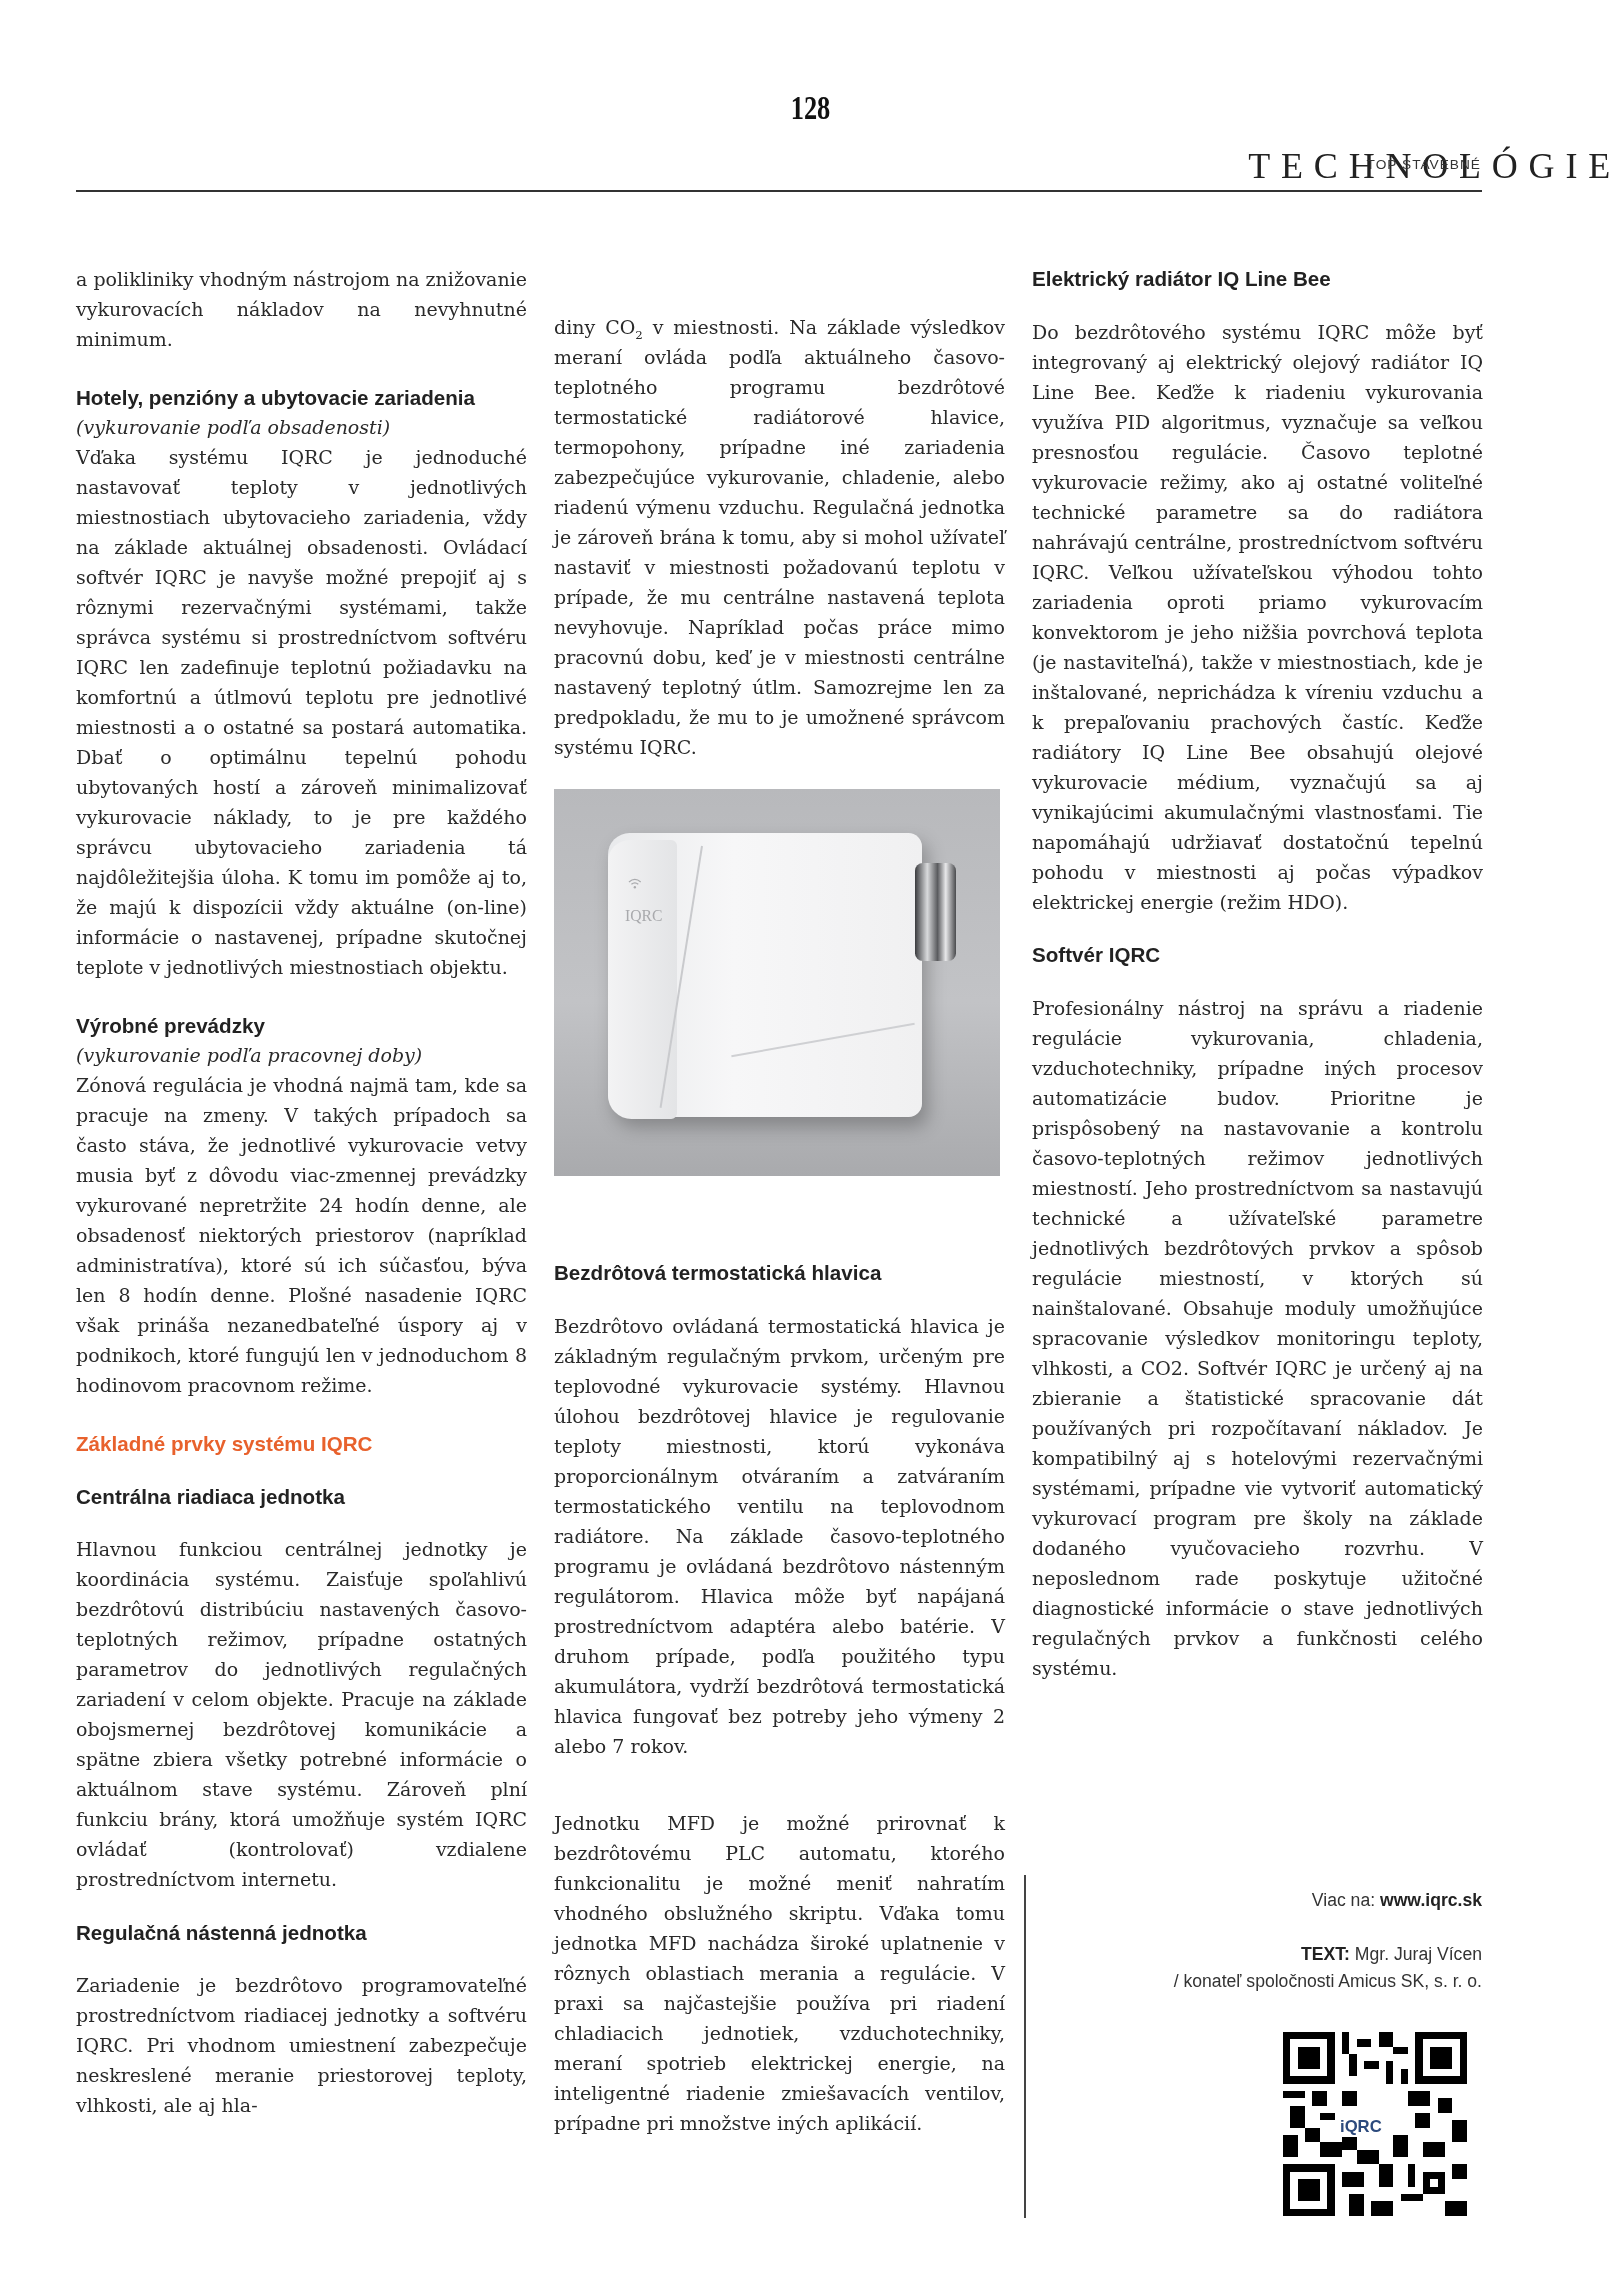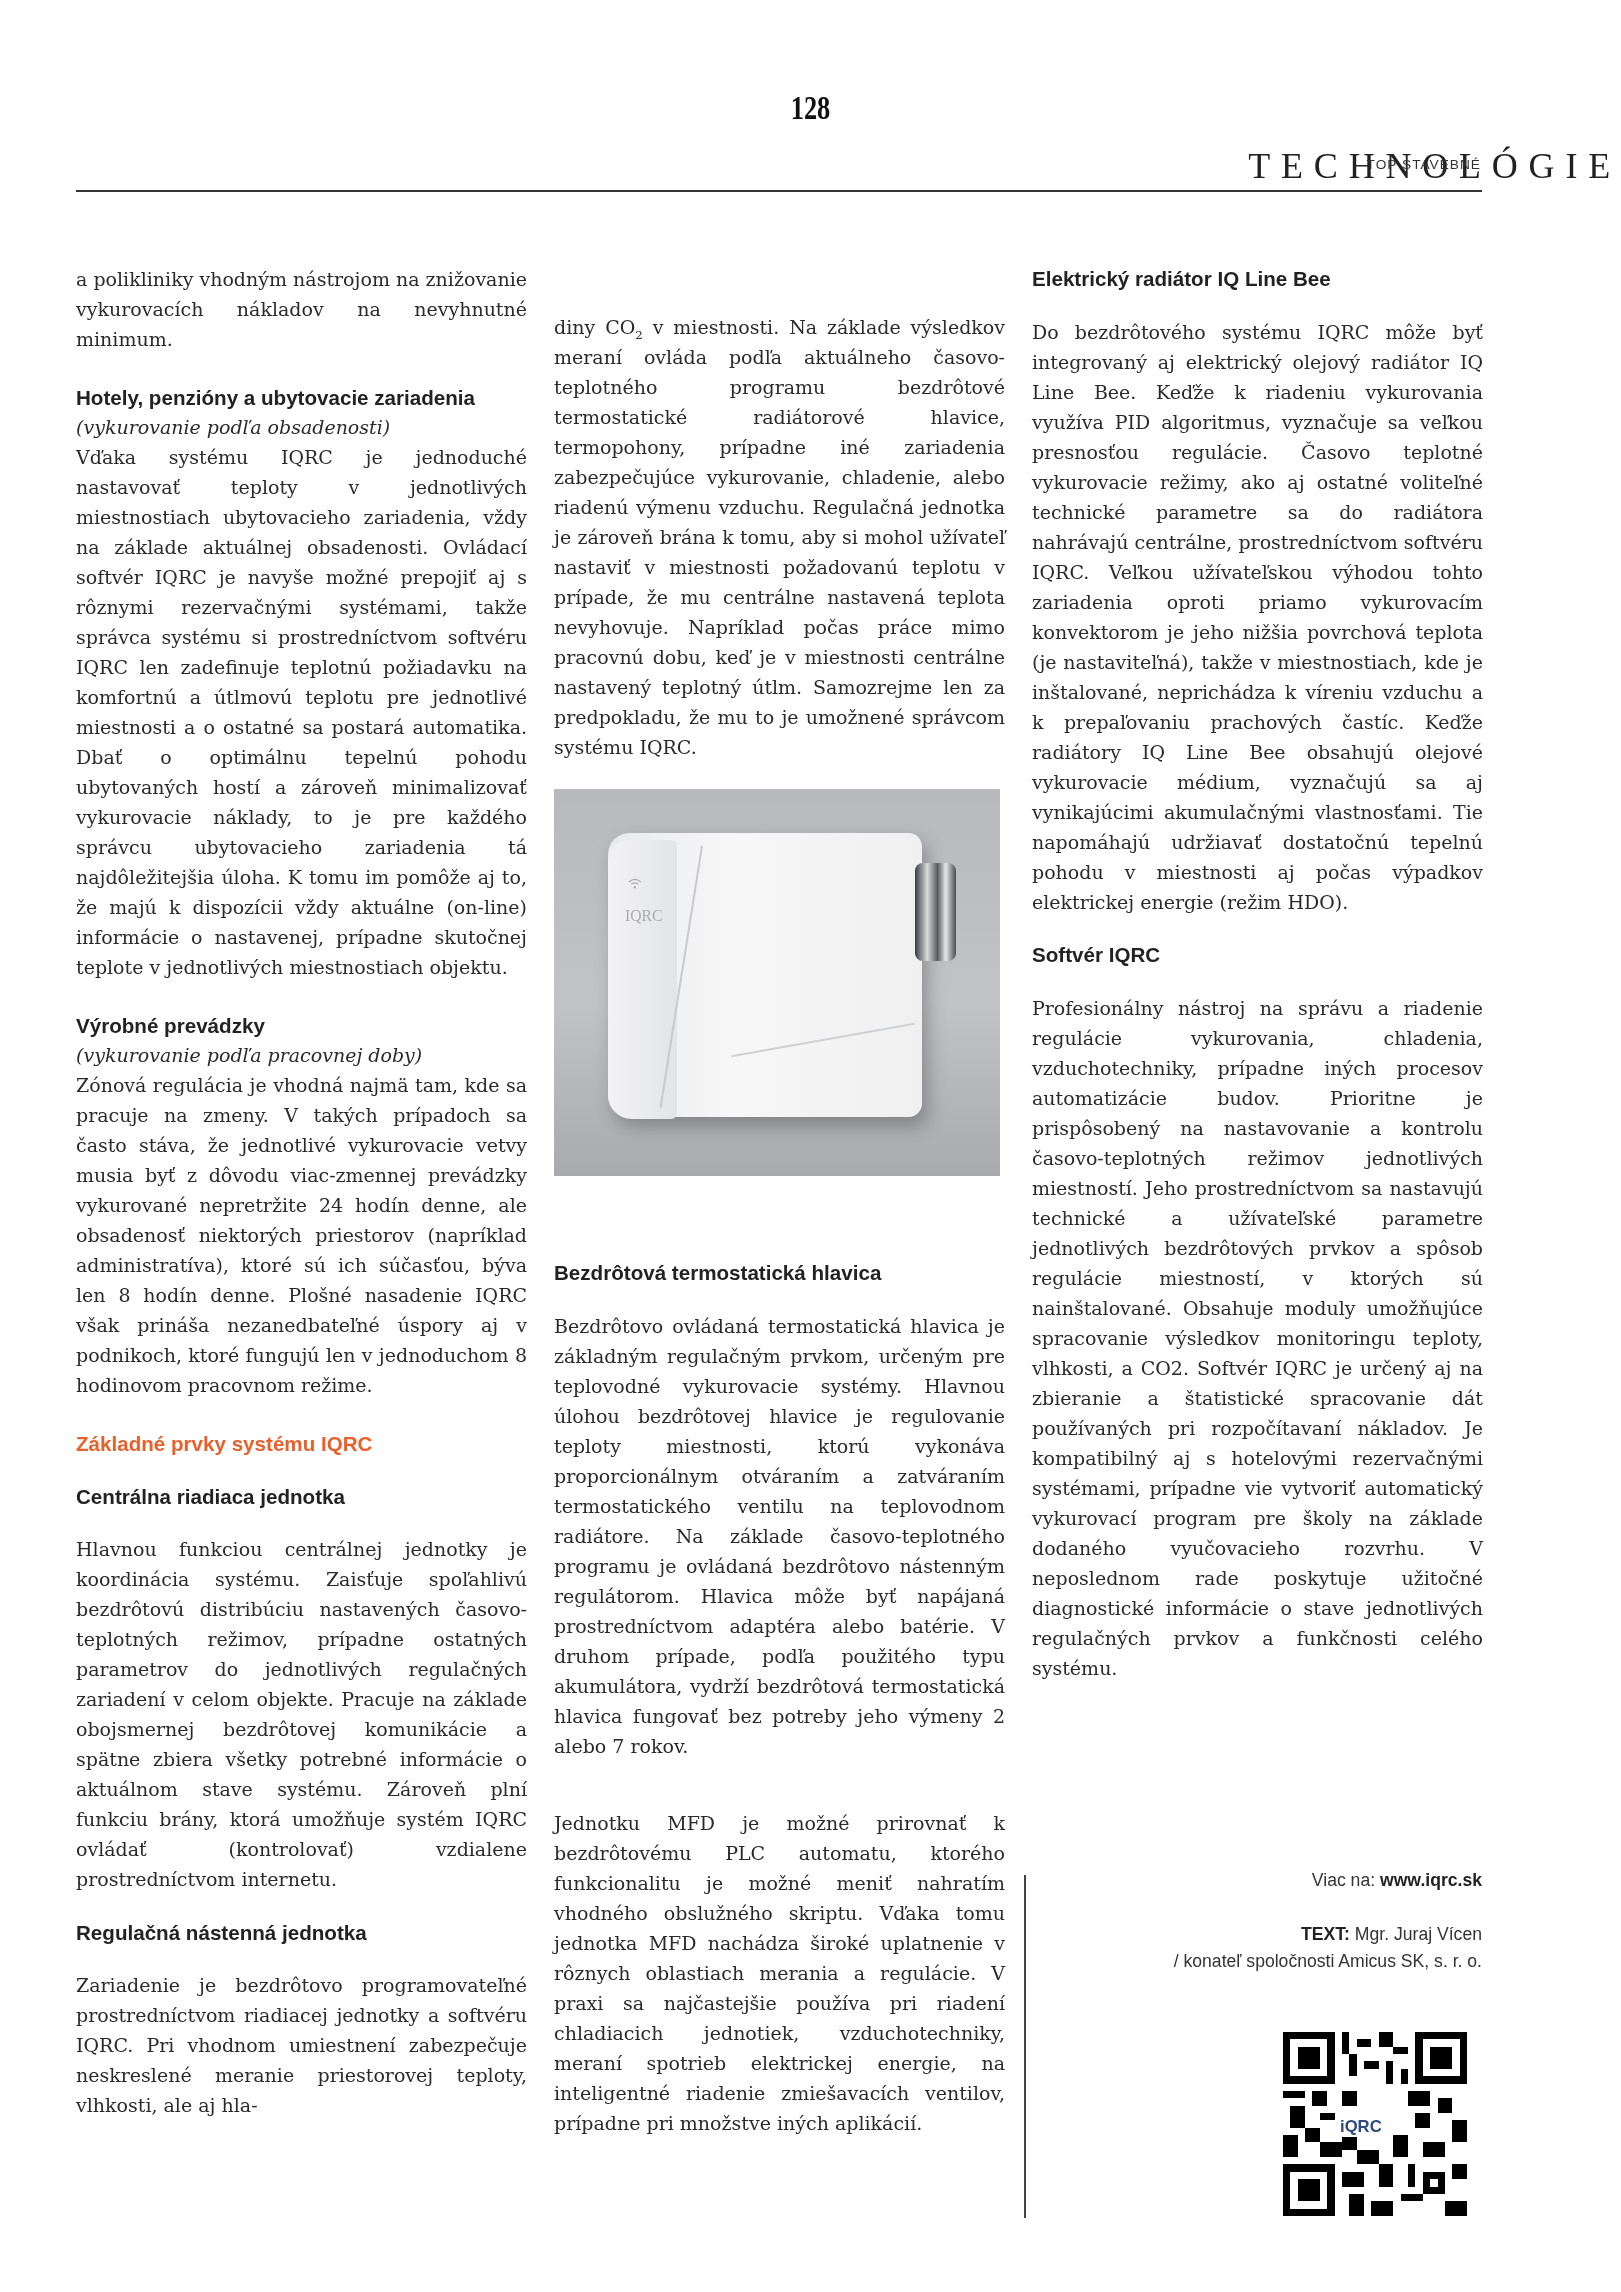--- a/index.html
+++ b/index.html
@@ -27,21 +27,21 @@
   .device-body { position:absolute; left:54px; top:44px; width:314px; height:284px; background:linear-gradient(90deg,#e9eaec,#f7f7f8 40%,#f0f0f1); border-radius:21.6px 13.7px 13.7px 23.5px; box-shadow:5.9px 9.8px 17.6px rgba(0,0,0,0.25); }
   .device-front { position:absolute; left:54px; top:51px; width:69px; height:279px; background:linear-gradient(90deg,#f3f3f4,#e3e4e6); border-radius:21.6px 5.9px 5.9px 23.5px; }
   .device-seam { position:absolute; left:147px; top:57px; width:2px; height:265px; background:#c9cacd; transform:rotate(9deg); transform-origin:top; }
   .device-lid-line { position:absolute; left:176px; top:250px; width:186px; height:2px; background:#cfd0d3; transform:rotate(-10deg); }
   .device-knob { position:absolute; left:361px; top:74px; width:41px; height:98px; border-radius:7.8px;
     background:linear-gradient(90deg,#3a3b3e,#d9dadc 30%,#5a5b5e 55%,#e8e8ea 75%,#4a4b4e); }
   .device-logo { position:absolute; left:71px; top:118px; font-family:"Liberation Serif", serif; font-size:15.7px; color:#a9aaad; }
   .wifi-icon { position:absolute; left:74px; top:88px; width:13.7px; height:13.7px; }
 
   .sidebar-rule { position:absolute; left:1024px; top:1875px; width:2px; height:343px; background:#444; }
-  .footer-info { position:absolute; right:139px; font-family:"Liberation Sans", sans-serif; font-size:17.6px; color:#333; text-align:right; line-height:27.4px; }
+  .footer-info { position:absolute; right:139px; font-family:"Liberation Sans", sans-serif; font-size:17.6px; color:#333; text-align:right; line-height:27.4px;margin-top:20px; }
   .more-link-row { top:1867px; }
   .author-row { top:1921px; }
   .author-row b, .more-link-row b { color:#222; }
   .qr-code { position:absolute; left:1282px; top:2032px; width:186px; height:184px; }
   .qr-logo { position:absolute; left:1338px; top:2117px; font-family:"Liberation Sans", sans-serif; font-weight:bold; font-size:16.7px; color:#2c4a7d; background:#fff; padding:0 2px; }
 </style>
 </head>
 <body>
 
 <div class="page-number">128</div>

